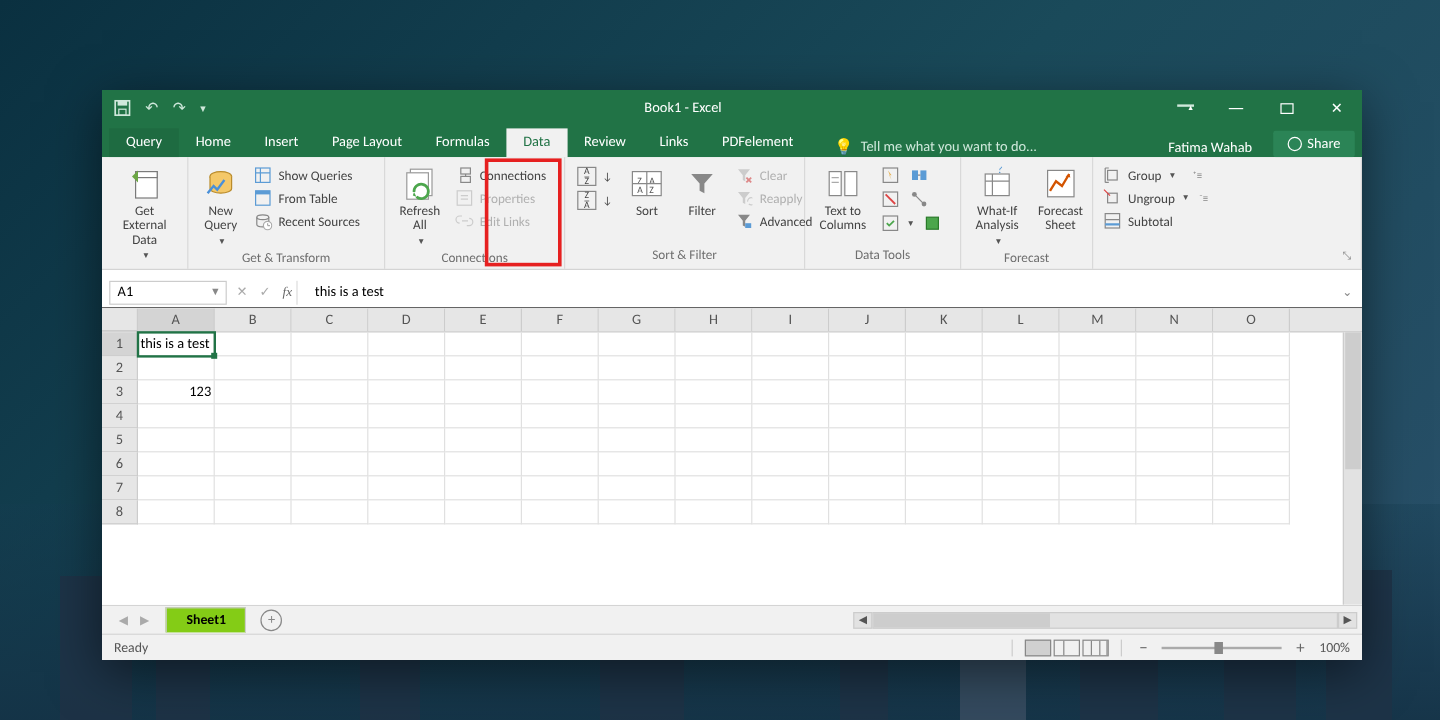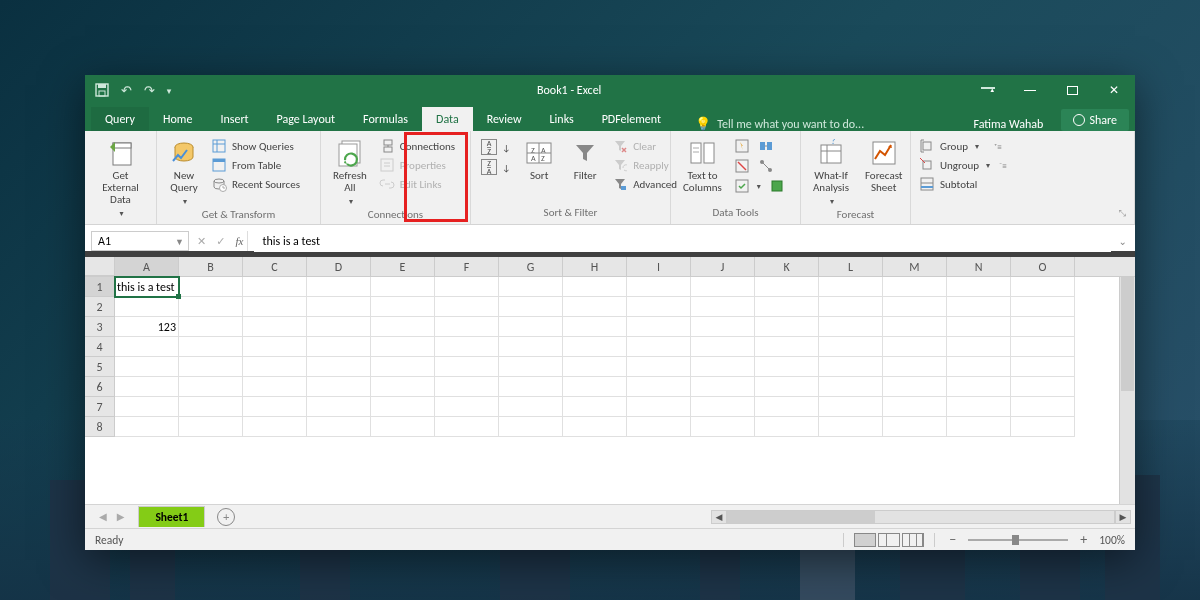--- a/index.html
+++ b/index.html
@@ -37,21 +37,21 @@
 .group-body { flex: 1; display: flex; align-items: flex-start; gap: 4px; padding-top: 2px; }
 .group-label { text-align: center; font-size: 11px; color: #6f6f6f; padding-bottom: 2px; white-space: nowrap; }
 .big-btn { display: flex; flex-direction: column; align-items: center; justify-content: flex-start; padding: 2px 6px; cursor: pointer; text-align: center; gap: 2px; }
 .big-btn .ico { width: 30px; height: 30px; display: flex; align-items: center; justify-content: center; }
 .big-btn .lbl { line-height: 12px; }
 .small-stack { display: flex; flex-direction: column; gap: 1px; padding-top: 1px; }
 .small-item { display: flex; align-items: center; gap: 5px; padding: 1px 2px; cursor: pointer; white-space: nowrap; }
 .small-ico { width: 16px; height: 16px; display: flex; align-items: center; justify-content: center; }
 .highlight-box { position: absolute; border: 3px solid #e62020; pointer-events: none; }
 .dim { color: #b0b0b0; }
-.formula-bar-row { display: flex; align-items: center; height: 26px; background: #fff; border-bottom: 6px solid #404040; }
+.formula-bar-row { display: flex; align-items: center; height: 26px; background: #fff; border-bottom: 1px solid #404040; }
 .namebox { width: 98px; border: 1px solid #ccc; margin: 3px 4px 3px 6px; height: 20px; font-size: 12px; display: flex; align-items: center; padding-left: 6px; background: #fff; justify-content: space-between; }
 .namebox .dd { color: #888; padding-right: 4px; font-size: 9px; }
 .fb-btns { display: flex; align-items: center; color: #aaa; gap: 10px; padding: 0 4px; font-size: 11px; border-right: 1px solid #ddd; margin-right: 6px; height: 20px; }
 .fb-btns .fx { font-style: italic; font-family: serif; color: #666; }
 .formula-input { flex: 1; font-size: 12px; padding-left: 8px; height: 22px; border: none; outline: none; }
 .fb-expand { color: #888; padding: 0 8px; font-size: 10px; cursor: pointer; }
 .grid-area { flex: 1; background: #fff; position: relative; overflow: hidden; }
 .col-headers { display: flex; height: 20px; background: #e6e6e6; border-bottom: 1px solid #ccc; }
 .corner { width: 30px; background: #e6e6e6; border-right: 1px solid #ccc; border-bottom: 1px solid #ccc;}
 .col-h { width: 64px; text-align: center; font-size: 12px; color: #555; border-right: 1px solid #ccc; background: #e6e6e6; line-height: 20px; }

